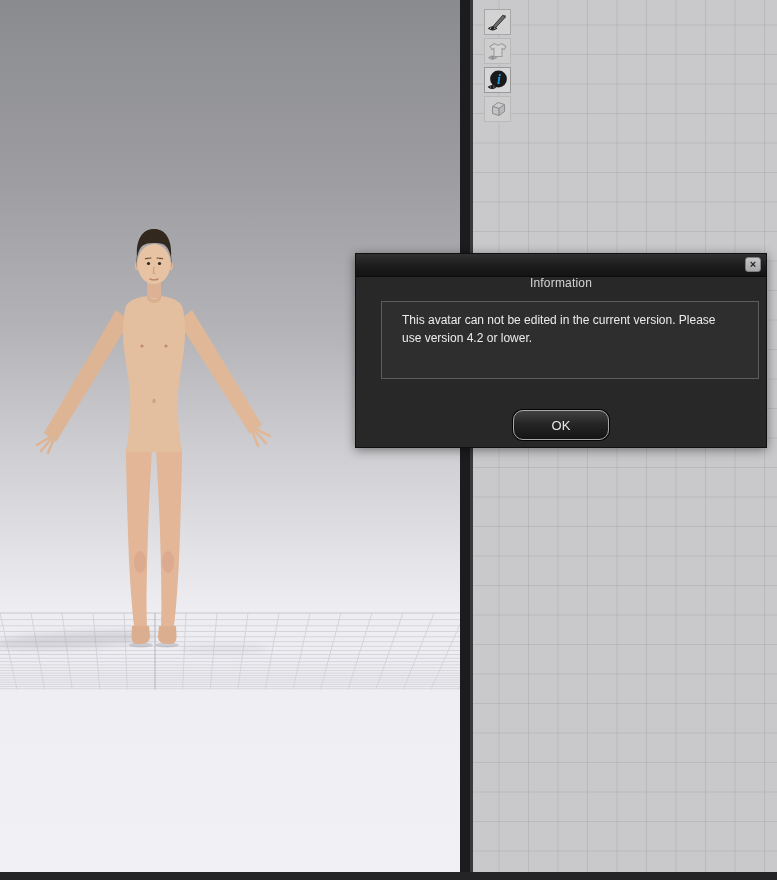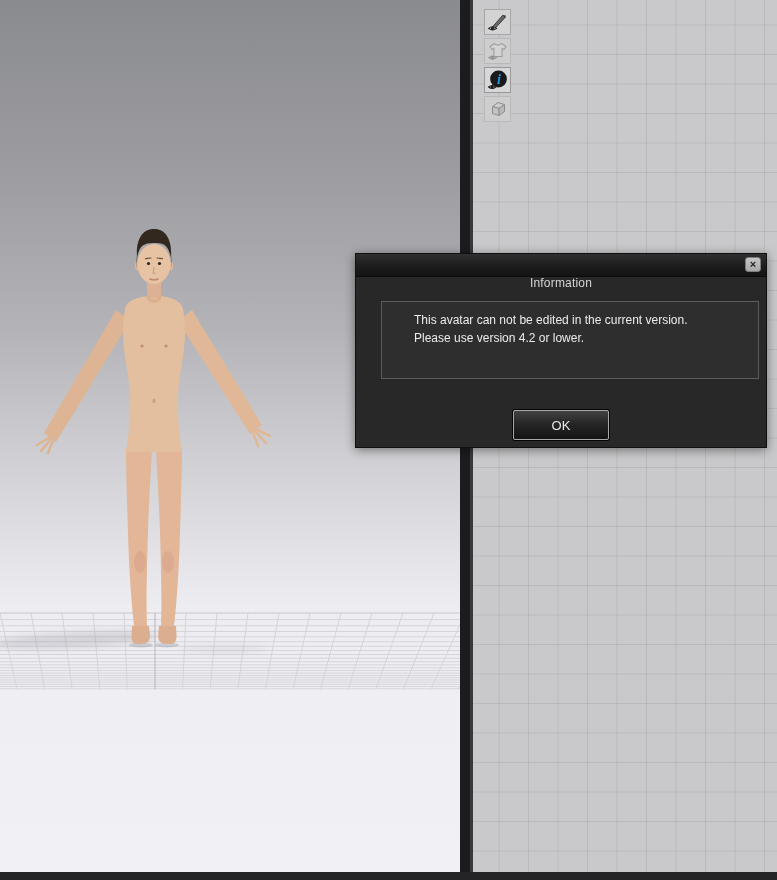--- a/index.html
+++ b/index.html
@@ -58,27 +58,27 @@
   #dialog-close{
     position:absolute;top:3px;right:5px;width:16px;height:15px;
     background:linear-gradient(180deg,#c6c6c8,#a9a9ab);
     border:1px solid #7d7d7f;border-radius:3px;box-sizing:border-box;
     color:#222;font-size:11px;font-weight:bold;line-height:13px;text-align:center;
     cursor:pointer;padding:0;
   }
   #dialog-message{
     position:absolute;left:25px;top:47px;width:378px;height:78px;box-sizing:border-box;
     background:#2e2e2e;border:1px solid #5c5c5c;
-    color:#ececec;font-size:12px;line-height:1.5;padding:9px 32px;
+    color:#ececec;font-size:12px;line-height:1.5;padding:9px 20px;
   }
   #dialog-ok{
     position:absolute;top:156px;left:50%;transform:translateX(-50%);
     width:96px;height:30px;box-sizing:border-box;
     background:linear-gradient(180deg,#424242 0%,#262626 45%,#141414 100%);
-    border:1px solid #a8a8a8;border-radius:2px;box-shadow:0 0 0 1px #050505;
+    border:1px solid #a8a8a8;border-radius:10px;box-shadow:0 0 0 1px #050505;
     color:#e8e8e8;font-size:13px;cursor:pointer;
     font-family:"Liberation Sans", sans-serif;
   }
 </style>
 </head>
 <body>
 
 <div id="viewport">
 
   <svg id="floor-grid" viewBox="0 0 460 82" preserveAspectRatio="none">

